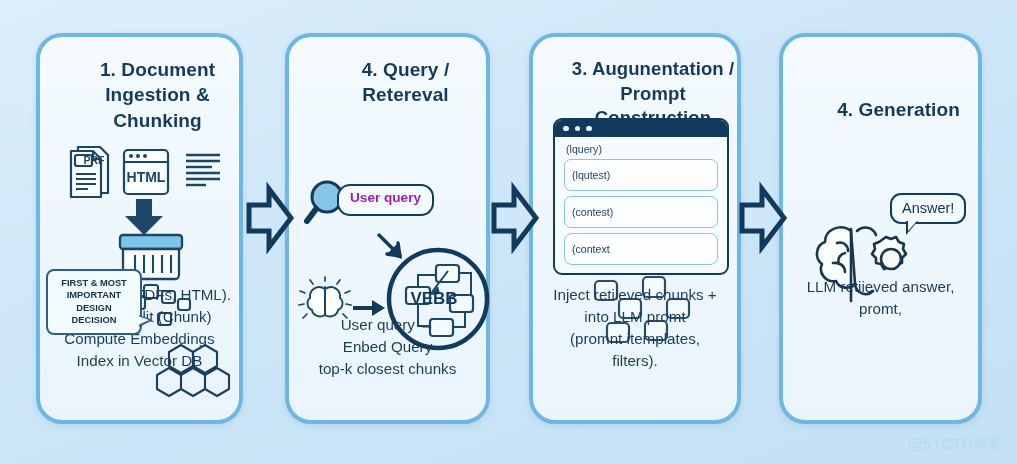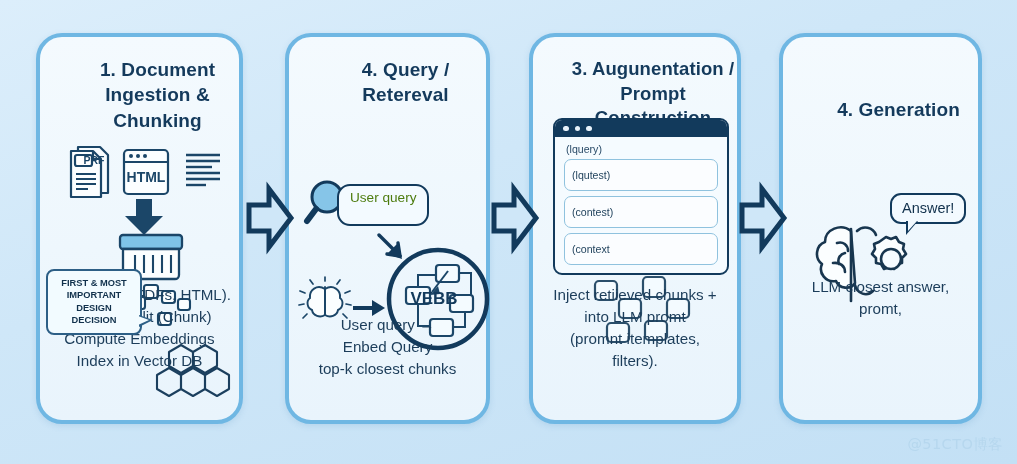--- a/index.html
+++ b/index.html
@@ -73,42 +73,42 @@
     height:17px;background:#123a5c;display:flex;align-items:center;
     padding-left:8px;gap:6px;
   }
   #promptwin .bar i{width:5.5px;height:5.5px;border-radius:50%;background:#e8f2fa;display:block;}
   #promptwin .rows{padding:5px 9px 8px;}
   #promptwin .plain{font-size:10.6px;color:#2a4b68;padding:1px 2px 4px;}
   #promptwin .field{
     border:1.4px solid #8fc2de;border-radius:7px;background:#fbfdff;
     font-size:10.6px;color:#24455f;padding:9px 7px;margin-bottom:5px;
   }
-  #promptwin .field:last-child{margin-bottom:0;}
+  #promptwin .field:last-child{margin-bottom:0;border-radius:8px;}
 
   
   #answerbubble{
     position:absolute;left:107px;top:138px;
     border:2.2px solid #123a5c;border-radius:11px;background:#f3faff;
     color:#11314c;font-size:14.5px;padding:5px 10px 6px;margin-top:18px;
   }
   #answerbubble .tail{
     position:absolute;left:14px;bottom:-13px;width:0;height:0;
     border-top:14px solid #123a5c;border-right:12px solid transparent;
   }
   #answerbubble .tail-in{
     position:absolute;left:16px;bottom:-9px;width:0;height:0;
     border-top:10px solid #f3faff;border-right:9px solid transparent;
   }
 
   
   #userquery{
     position:absolute;left:48px;top:147px;
     border:2.2px solid #123a5c;border-radius:13px;background:#f3faff;
-    color:#4d7c0f;font-size:13.6px;padding:4px 11px 19px;
+    color:#a21caf;font-size:13.6px;padding:4px 11px 9px;font-weight:bold;
   }
 
   .watermark{
     position:absolute;right:14px;bottom:10px;
     color:#b6d7ee;font-size:14.5px;letter-spacing:.4px;
     font-family:"DejaVu Sans",sans-serif;
   }
   svg{display:block;overflow:visible;}
 </style>
 </head>
@@ -332,21 +332,21 @@
         <path d="M50 12 c6 -6 16 -4 19 4"></path>
         <path d="M48 66 c2 9 12 12 18 6"></path>
       </g>
       <g fill="none" stroke="#18364f" stroke-width="2.6" stroke-linejoin="round">
         <path d="M79 18 l5 2 l5 -2 l3 5 l5 2 l-1 5 l3 5 l-4 4 l0 5 l-5 1 l-3 5 l-5 -2 l-5 2 l-3 -5 l-5 -1 l0 -5 l-4 -4 l3 -5 l-1 -5 l5 -2 z" fill="#fbfeff"></path>
         <circle cx="84" cy="40" r="10" fill="#f6fbff"></circle>
       </g>
     </svg>
 
     <div class="body-text" id="p4text">
-      <div>LLM closest answer,</div>
+      <div>LLM retiieved answer,</div>
       <div>promt,</div>
     </div>
   </div>
 
   <svg class="flow-arrow" style="left:247px;" viewBox="0 0 46 66">
     <path d="M2 20 h20 v-16 l22 29 l-22 29 v-16 h-20 z" fill="#cfe7f8" stroke="#123a5c" stroke-width="5" stroke-linejoin="miter"></path>
   </svg>
   <svg class="flow-arrow" style="left:492px;" viewBox="0 0 46 66">
     <path d="M2 20 h20 v-16 l22 29 l-22 29 v-16 h-20 z" fill="#cfe7f8" stroke="#123a5c" stroke-width="5" stroke-linejoin="miter"></path>
   </svg>

